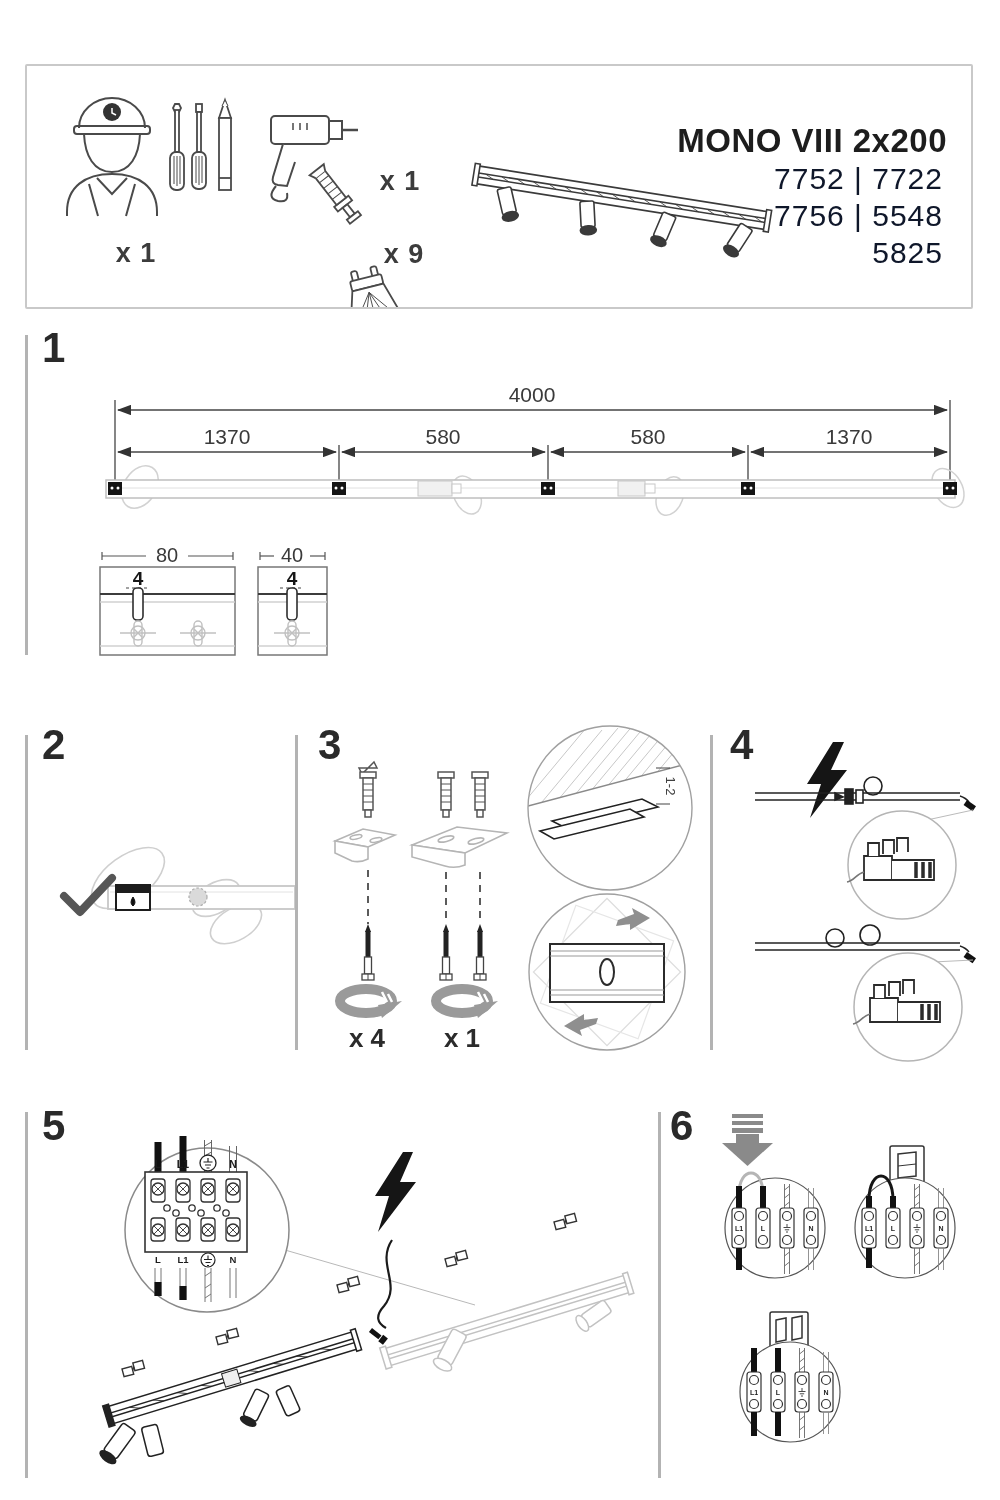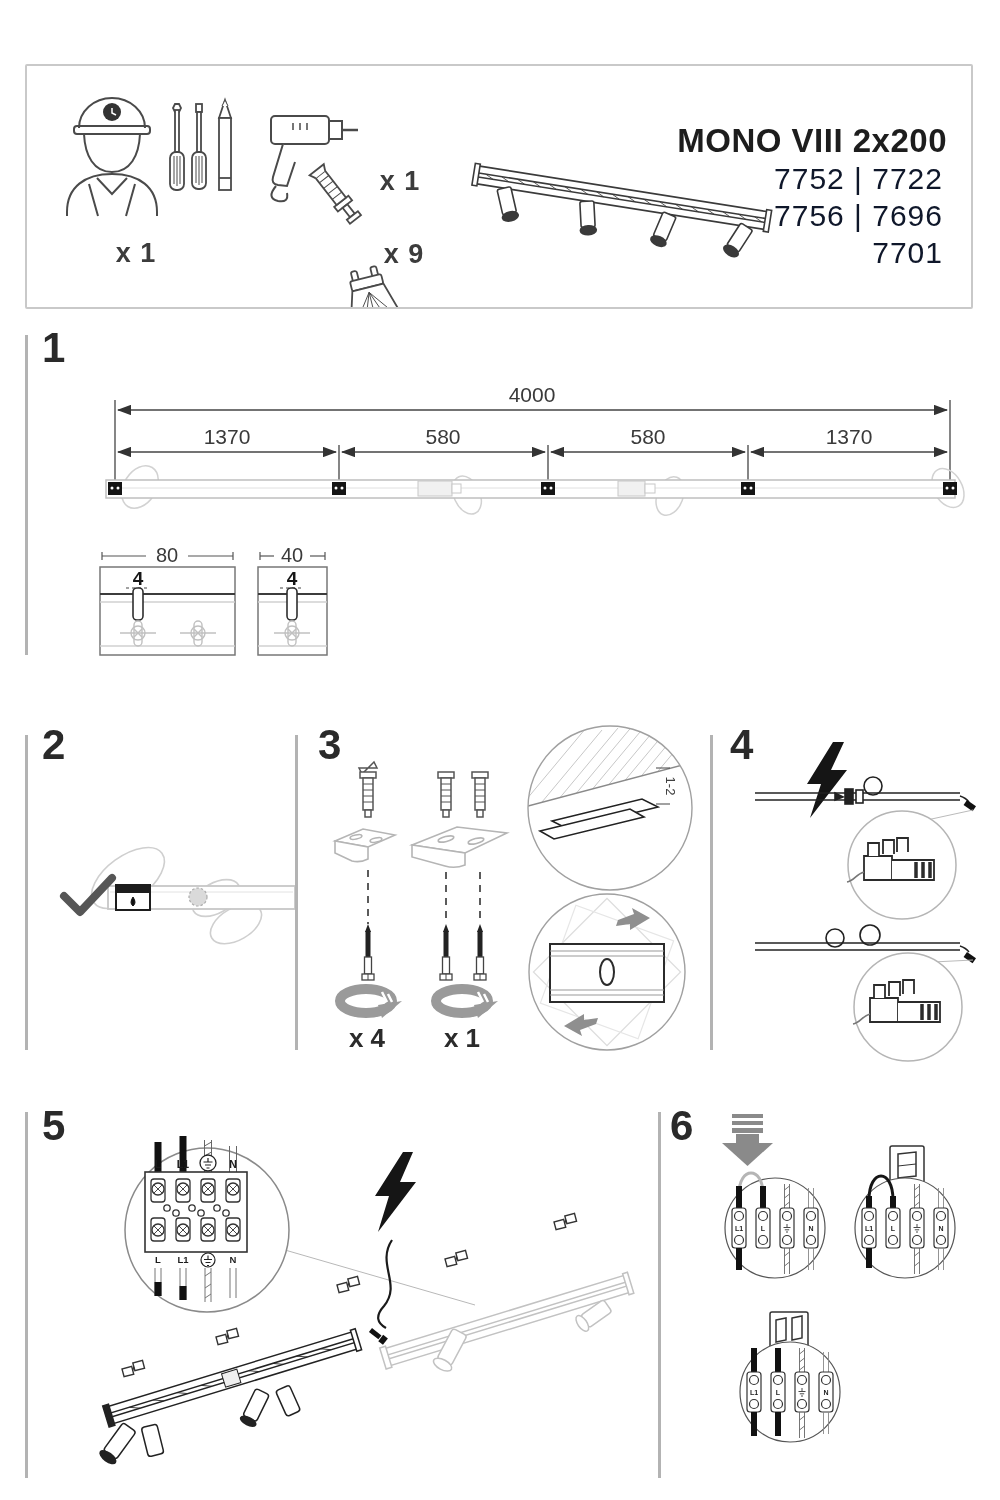--- a/index.html
+++ b/index.html
@@ -116,22 +116,22 @@
             <ellipse cx="0" cy="29" rx="8" ry="4.5" fill="#3a3a3a"></ellipse>
           </g>
       </g>
     </svg>
     <div class="abs qty" style="left:59px;top:172px;width:100px">x 1</div>
     <div class="abs qty" style="left:333px;top:100px;width:80px">x 1</div>
     <div class="abs qty" style="left:337px;top:173px;width:80px">x 9</div>
     <div class="abs title">MONO VIII 2x200</div>
     <div class="abs codes">
       <div>7752 | 7722</div>
-      <div>7756 | 7696</div>
-      <div>7701</div>
+      <div>7756 | 5548</div>
+      <div>5825</div>
     </div>
   </div>
 
   <section class="s1">
     <div class="abs vbar" style="left:5px;top:10px;height:320px"></div>
     <div class="abs step-num" style="left:22px;top:2px">1</div>
     <svg width="960" height="345" viewBox="0 0 960 345">
       <defs>
         <marker id="ma" markerWidth="11" markerHeight="8" refX="10" refY="4" orient="auto-start-reverse">
           <path d="M0,0 L11,4 L0,8 z" fill="#333"></path>

